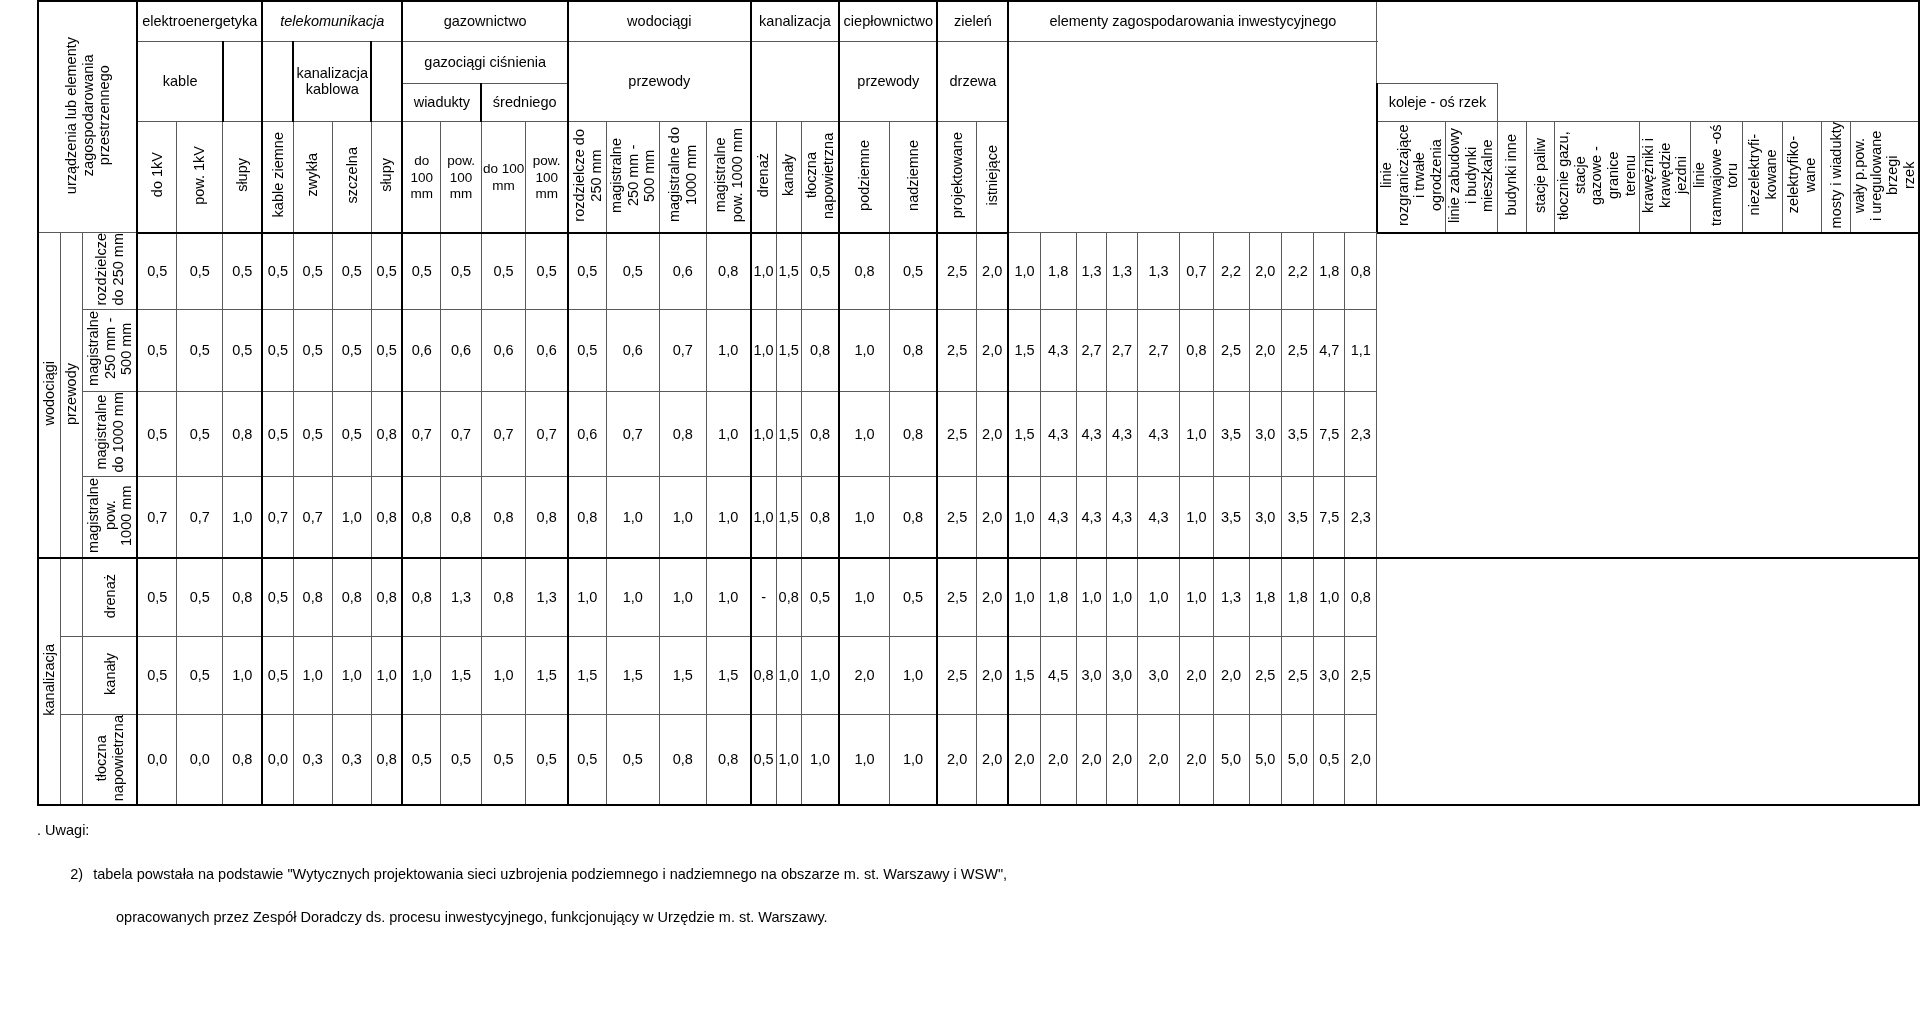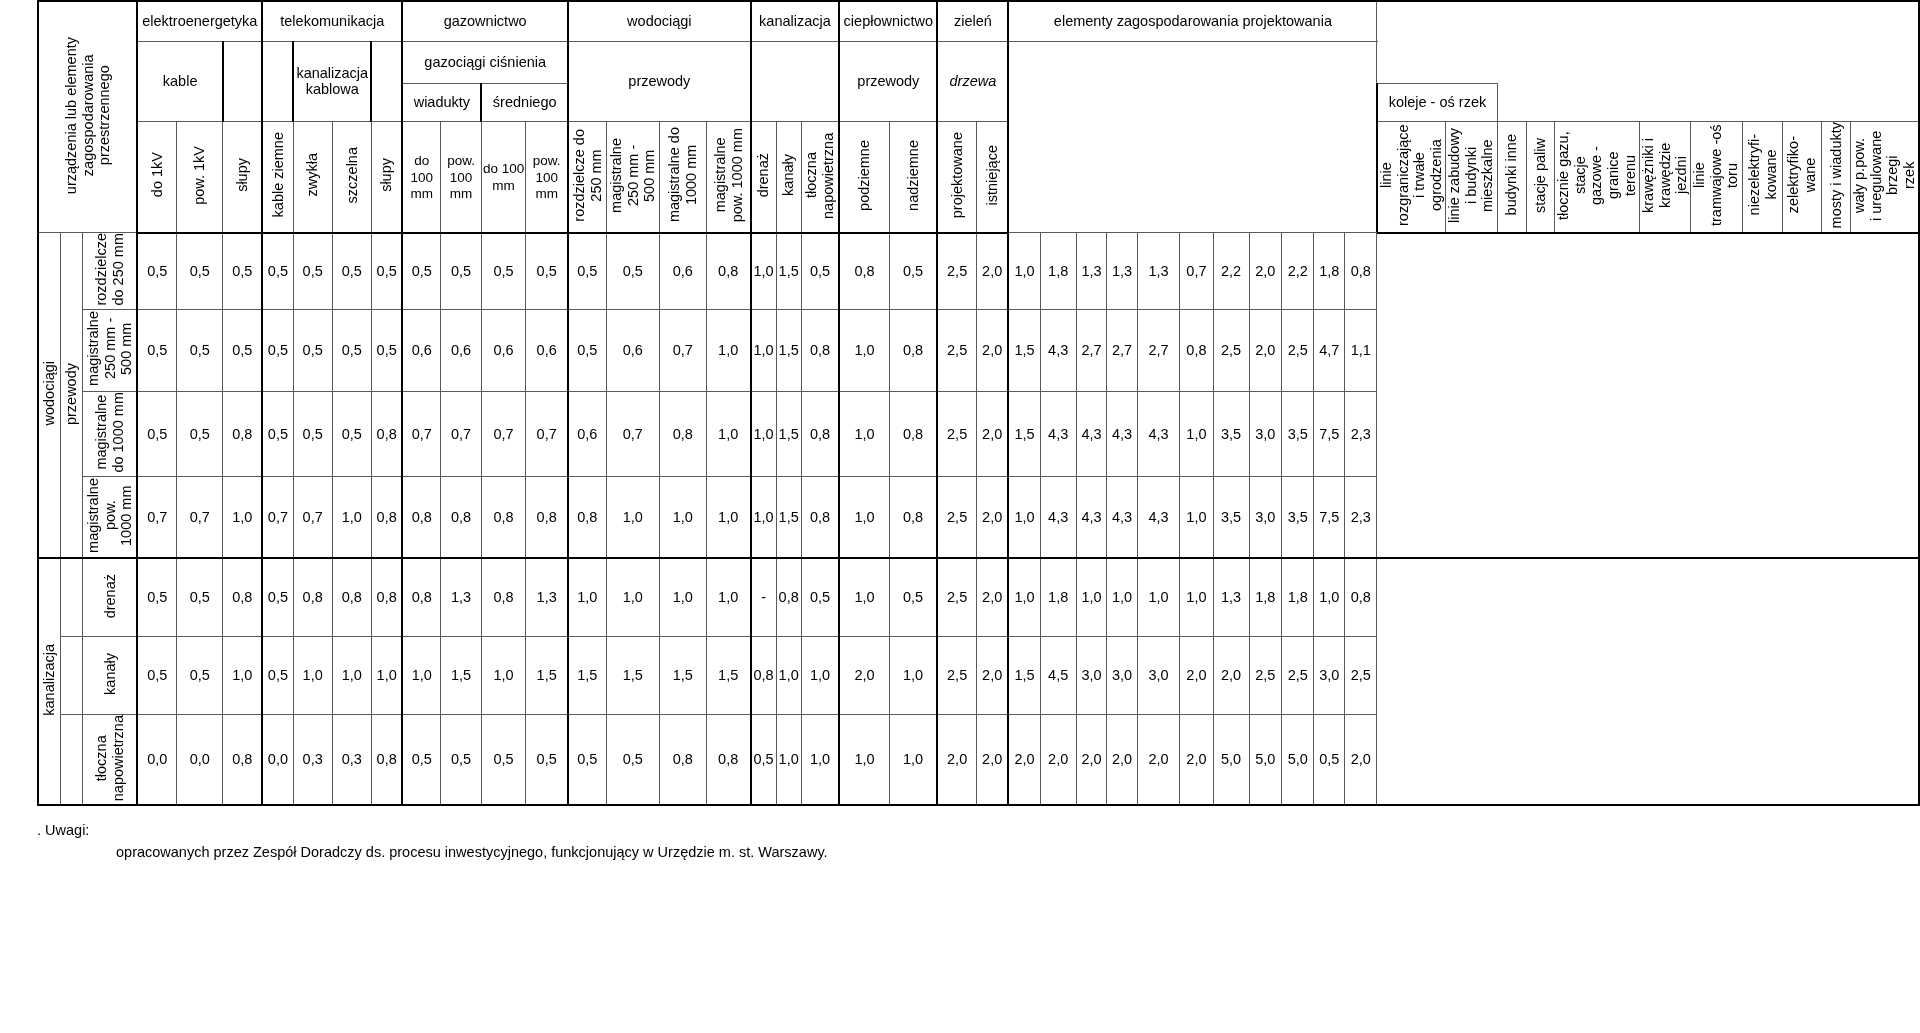--- a/index.html
+++ b/index.html
@@ -78,40 +78,40 @@
 <div id="page">
 
 
   <table class="grid" id="main-table">
     <thead>
       <tr>
           <th class="hcell thk-r" rowspan="4" colspan="3" style="width: 114px;"><span class="vert">urządzenia lub elementy
 zagospodarowania
 przestrzennego</span></th>
           <th class="hcell thk-l" rowspan="1" colspan="3" style="width: 134px; height: 40px;">elektroenergetyka</th>
-          <th class="hcell thk-l" rowspan="1" colspan="4" style="width: 168px; height: 40px;">telekomunikacja</th>
+          <th class="hcell thk-l" rowspan="1" colspan="4" style="width: 168px; height: 40px; font-style: italic;">telekomunikacja</th>
           <th class="hcell thk-l" rowspan="1" colspan="4" style="width: 216px; height: 40px;">gazownictwo</th>
           <th class="hcell thk-l" rowspan="1" colspan="4" style="width: 216px; height: 40px;">wodociągi</th>
           <th class="hcell thk-l" rowspan="1" colspan="3" style="width: 102px; height: 40px;">kanalizacja</th>
           <th class="hcell thk-l" rowspan="1" colspan="2" style="width: 106px; height: 40px;">ciepłownictwo</th>
           <th class="hcell thk-l" rowspan="1" colspan="2" style="width: 98px; height: 40px;">zieleń</th>
-          <th class="hcell thk-l" rowspan="1" colspan="12" style="height: 40px;">elementy zagospodarowania projektowania</th>
+          <th class="hcell thk-l" rowspan="1" colspan="12" style="height: 40px;">elementy zagospodarowania inwestycyjnego</th>
         </tr>
       <tr>
           <th class="hcell thk-l" rowspan="2" colspan="2" style="height: 42px;">kable</th>
           <th class="hcell thk-l" rowspan="2" colspan="1" style="border-bottom: none;"></th>
           <th class="hcell thk-l" rowspan="2" colspan="1" style="border-bottom: none;"></th>
           <th class="hcell thk-l" rowspan="2" colspan="2" style="height: 42px;">kanalizacja
 kablowa</th>
           <th class="hcell thk-l" rowspan="2" colspan="1" style="border-bottom: none;"></th>
           <th class="hcell thk-l" rowspan="1" colspan="4" style="height: 42px;">gazociągi ciśnienia</th>
           <th class="hcell thk-l" rowspan="2" colspan="4" style="height: 42px;">przewody</th>
           <th class="hcell thk-l" rowspan="2" colspan="3" style="border-bottom: none;"></th>
           <th class="hcell thk-l" rowspan="2" colspan="2" style="height: 42px;">przewody</th>
-          <th class="hcell thk-l" rowspan="2" colspan="2" style="height: 42px; font-style: italic;">drzewa</th>
+          <th class="hcell thk-l" rowspan="2" colspan="2" style="height: 42px;">drzewa</th>
           <th class="hcell thk-l" rowspan="3" colspan="12" style="border-bottom: none;"></th>
         </tr>
       <tr>
           <th class="hcell thk-l" rowspan="1" colspan="2" style="height: 38px;">wiadukty</th>
           <th class="hcell thk-l" rowspan="1" colspan="2" style="height: 38px;">średniego</th>
           <th class="hcell thk-l" rowspan="1" colspan="2" style="height: 38px;">koleje - oś
 rzek</th>
         </tr>
       <tr>
           <th class="hcell col-header thk-b thk-l" rowspan="1" colspan="1" style="width: 42px; height: 110px;"><span class="vert">do 1kV</span></th>
@@ -435,16 +435,19 @@
           <td class="cellnum" rowspan="1" colspan="1" style="width: 46px;">5,0</td>
           <td class="cellnum" rowspan="1" colspan="1" style="width: 46px;">5,0</td>
           <td class="cellnum" rowspan="1" colspan="1" style="width: 42px;">0,5</td>
           <td class="cellnum" rowspan="1" colspan="1" style="width: 46px;">2,0</td>
         </tr>
       </tbody>
   </table>
 
   <div id="notes">
     <div class="nline nhead">. Uwagi:</div>
+    <div class="nline">
+      <span class="ni">2)</span><span>tabela powstała na podstawie "Wytycznych projektowania sieci uzbrojenia podziemnego i nadziemnego na obszarze m. st. Warszawy i WSW",</span>
+    </div>
     <div class="nline nindent">opracowanych przez Zespół Doradczy ds. procesu inwestycyjnego, funkcjonujący w Urzędzie m. st. Warszawy.</div>
   </div>
 
 </div>
 
 </body></html>

